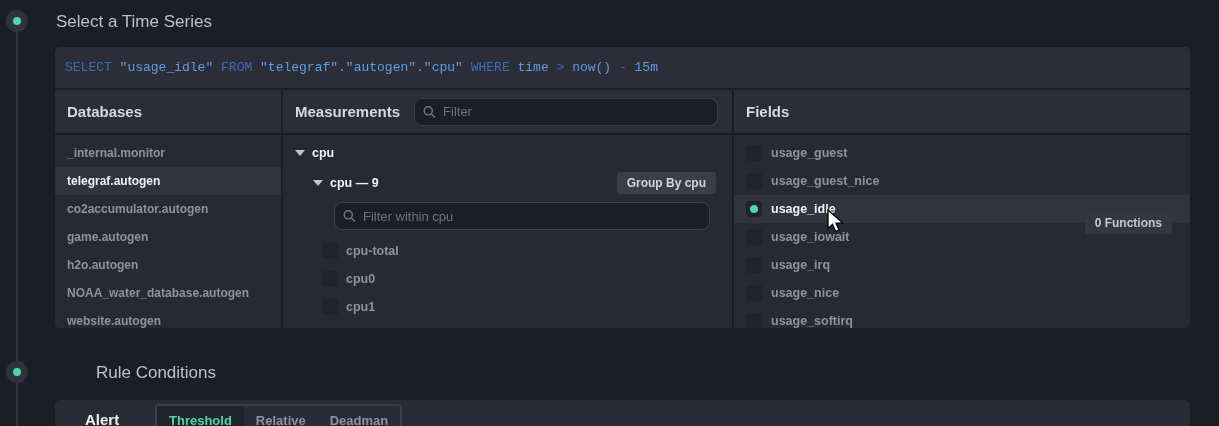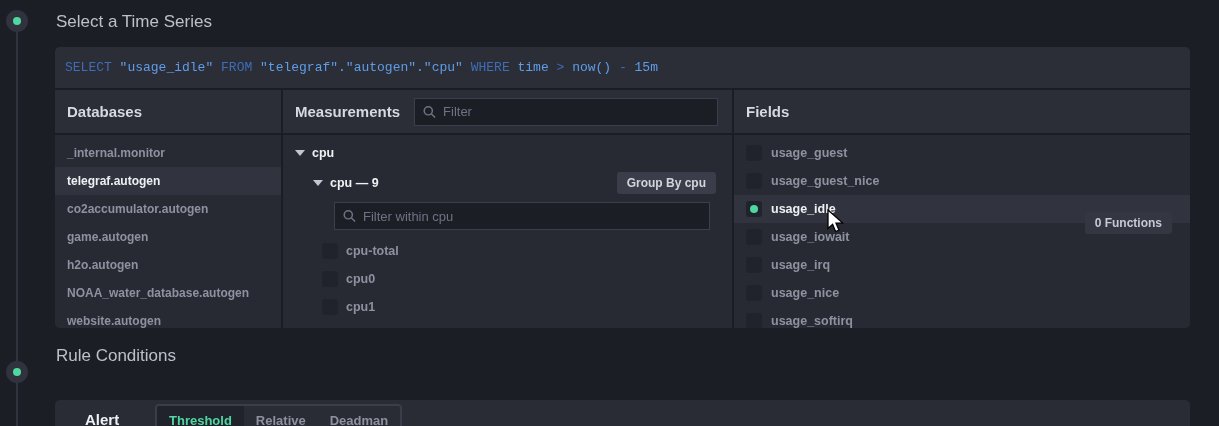--- a/index.html
+++ b/index.html
@@ -28,21 +28,21 @@
   }
   
   .timeline-line{position:absolute;left:16px;top:21px;bottom:0;width:2px;background:#30333d;}
   .timeline-dot{position:absolute;left:6px;width:22px;height:22px;border-radius:50%;background:#30333d;display:flex;align-items:center;justify-content:center;}
   .timeline-dot .dot-core{width:8px;height:8px;border-radius:50%;background:var(--green);}
   .dot-1{top:10px;}
   .dot-2{top:361px;}
   
   .section-title{position:absolute;left:56px;font-size:17px;color:var(--heading);font-weight:400;}
   .title-1{top:12px;}
-  .title-2{top:346px;}
+  .title-2{top:363px;margin-left:40px;}
   
   .panel-1{
     position:absolute;left:55px;top:47px;width:1135px;height:281px;
     background:var(--panel);border-radius:5px;overflow:hidden;
     display:flex;flex-direction:column;
   }
   .query-bar{
     height:43px;flex:none;background:var(--panel-header);
     border-bottom:2px solid var(--divider);
     display:flex;align-items:center;padding-left:10px;
@@ -62,21 +62,21 @@
   .col-header .col-label{font-size:15px;font-weight:700;color:#d6d9e0;}
   .col-body{flex:1;background:var(--panel);padding-top:4px;overflow:hidden;position:relative;}
   
   .db-item{height:28px;line-height:28px;padding:0 12px;font-size:12px;font-weight:700;color:var(--text-dim);cursor:pointer;white-space:nowrap;}
   .db-item.selected{background:var(--row-selected);color:var(--text-bright);}
   
   .search-box{position:relative;}
   .search-box .mag{position:absolute;left:9px;top:50%;transform:translateY(-50%);width:13px;height:13px;pointer-events:none;}
   .search-box input{
     width:100%;height:28px;background:var(--input-bg);
-    border:1.5px solid var(--input-border);border-radius:0;
+    border:1.5px solid var(--input-border);border-radius:8px;
     color:#aab0bd;font-size:13px;padding:0 8px 0 28px;outline:none;
     font-family:"Liberation Sans", sans-serif;
   }
   .search-box input::placeholder{color:#6e7383;}
   .header-search{width:316px;margin-left:14px;}
   
   .tree-row{display:flex;align-items:center;font-size:12.5px;font-weight:700;color:var(--text-bright);}
   .tree-root{height:28px;padding-left:12px;}
   .tree-tag{height:31px;padding-left:30px;padding-right:16px;}
   .caret{width:0;height:0;border-left:5px solid transparent;border-right:5px solid transparent;border-top:6px solid #c3c6cf;margin-right:7px;flex:none;}

